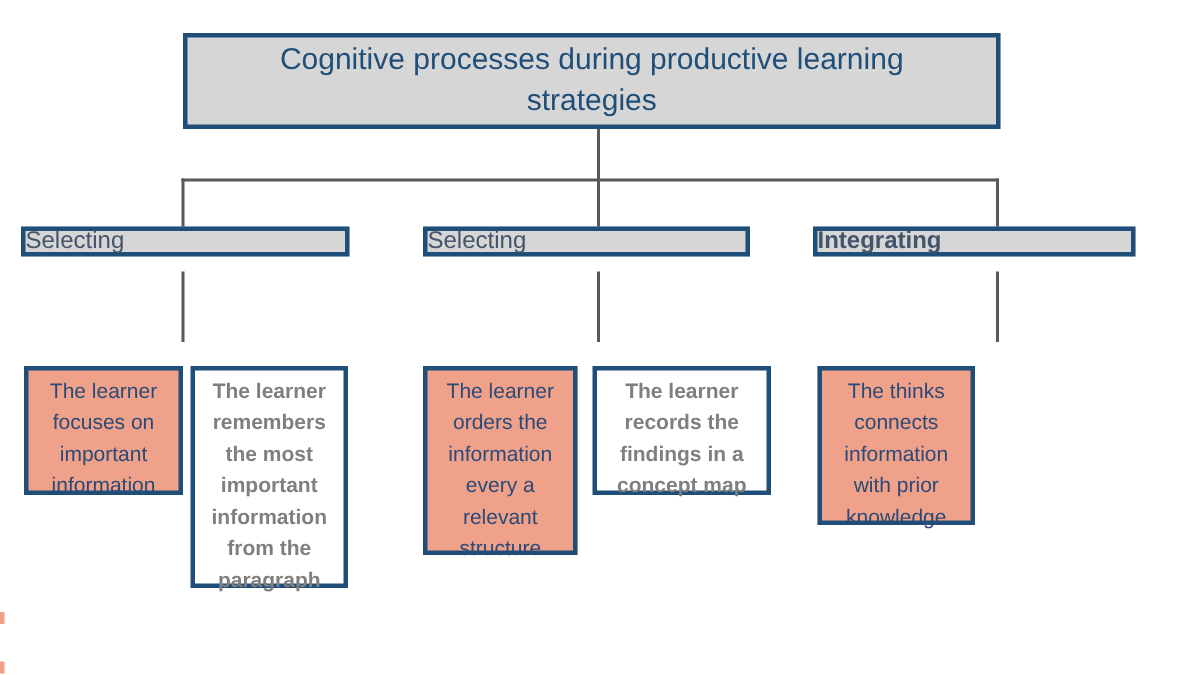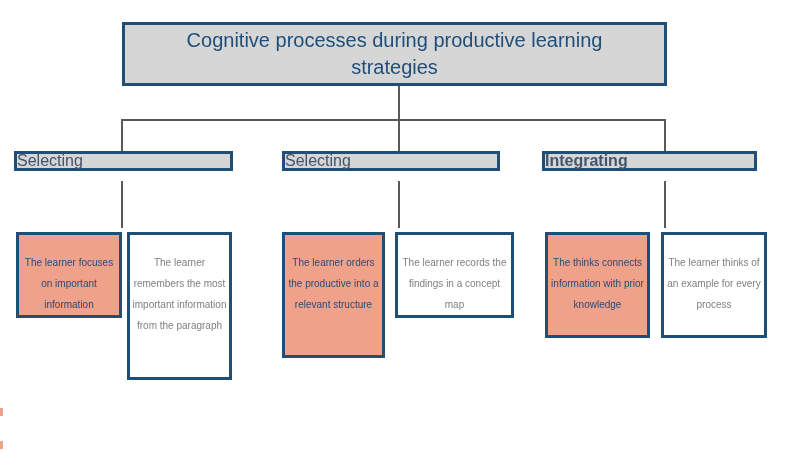--- a/index.html
+++ b/index.html
@@ -29,25 +29,25 @@
   }
   .branch-box{
     top:151px;height:20px;background:var(--box-fill-gray);
     display:flex;align-items:center;text-align:center;
     color:var(--branch-text);font-size:16px;
   }
   .branch-selecting{left:14px;width:219px;}
   .branch-organising{left:282px;width:218px;}
   .branch-integrating{left:542px;width:215px;font-weight:bold;}
   .leaf-box{
-    top:232px;text-align:center;font-size:10px;line-height:21px;
-    padding:17px 2px;display:flex;align-items:flex-start;justify-content:center;
+    top:244px;text-align:center;font-size:14px;line-height:21px;
+    padding:3px 2px;display:flex;align-items:flex-start;justify-content:center;
   }
   .leaf-salmon{background:var(--salmon-fill);color:var(--salmon-text);}
-  .leaf-white{background:#ffffff;color:var(--white-box-text);}
+  .leaf-white{background:#ffffff;color:var(--white-box-text);font-weight:bold;}
   .leaf-s1{left:16px;width:106px;height:86px;}
   .leaf-s2{left:127px;width:105px;height:148px;}
   .leaf-o1{left:282px;width:103px;height:126px;}
   .leaf-o2{left:395px;width:119px;height:86px;}
   .leaf-i1{left:545px;width:105px;height:106px;}
   .leaf-i2{left:661px;width:106px;height:106px;}
   .connector{position:absolute;background:var(--connector);}
   .conn-title-drop{left:398px;top:86px;width:2px;height:34px;}
   .conn-hbar{left:121px;top:119px;width:545px;height:2px;}
   .conn-drop-left{left:121px;top:119px;width:2px;height:33px;}
@@ -89,29 +89,26 @@
   </div>
 
   <div class="box leaf-box leaf-salmon leaf-s1">
     <span>The learner focuses on important information</span>
   </div>
   <div class="box leaf-box leaf-white leaf-s2">
     <span>The learner remembers the most important information from the paragraph</span>
   </div>
 
   <div class="box leaf-box leaf-salmon leaf-o1">
-    <span>The learner orders the productive into a relevant structure</span>
+    <span>The learner orders the information every a relevant structure</span>
   </div>
   <div class="box leaf-box leaf-white leaf-o2">
     <span>The learner records the findings in a concept map</span>
   </div>
 
   <div class="box leaf-box leaf-salmon leaf-i1">
     <span>The thinks connects information with prior knowledge</span>
   </div>
-  <div class="box leaf-box leaf-white leaf-i2">
-    <span>The learner thinks of an example for every process</span>
-  </div>
 
   <div class="artifact artifact-1"></div>
   <div class="artifact artifact-2"></div>
 
 </div>
 
 </body></html>

